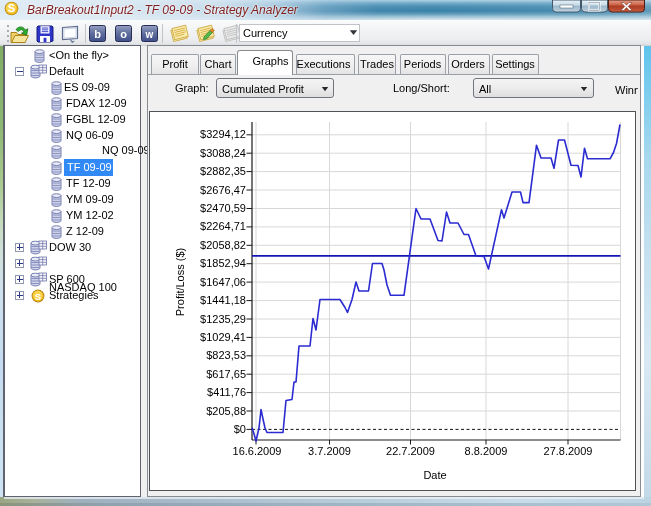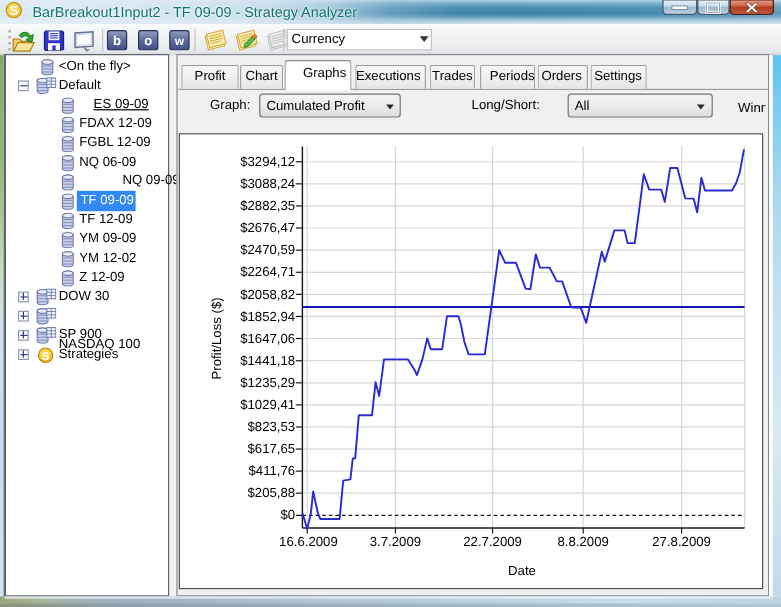--- a/index.html
+++ b/index.html
@@ -17,21 +17,21 @@
 <div class="abs" style="left:0;top:0;width:651px;height:20px;
   background:linear-gradient(90deg,rgba(228,238,246,0.97) 0%,rgba(224,236,245,0.95) 18%,rgba(218,232,243,0.88) 34%,rgba(204,224,239,0.72) 42%,rgba(165,198,222,0.38) 50%,rgba(120,165,200,0.1) 58%,rgba(0,0,0,0) 66%,rgba(190,215,232,0.12) 92%,rgba(205,224,238,0.25) 100%);">
 </div>
 
 <svg class="abs" style="left:4px;top:1px;" width="15" height="15" viewBox="0 0 15 15">
   <circle cx="7.5" cy="7.5" r="6.8" fill="#a87a08"></circle>
   <circle cx="7.5" cy="7.5" r="6.2" fill="#edb722"></circle>
   <circle cx="7.2" cy="6.9" r="5.2" fill="#fcd34d"></circle>
   <text x="7.5" y="11.4" font-size="11" font-weight="bold" fill="#fff" text-anchor="middle" font-family="Liberation Sans">S</text>
 </svg>
-<div class="abs" style="left:27px;top:3px;font-size:12px;color:#0f766e;white-space:nowrap;text-shadow:0 0 3px rgba(255,255,255,0.9),0 0 2px rgba(255,255,255,0.8);">BarBreakout1Input2 - TF 09-09 - Strategy Analyzer</div>
+<div class="abs" style="left:27px;top:3px;font-size:12px;color:#7f1d1d;white-space:nowrap;text-shadow:0 0 3px rgba(255,255,255,0.9),0 0 2px rgba(255,255,255,0.8);font-style:italic;">BarBreakout1Input2 - TF 09-09 - Strategy Analyzer</div>
 
 <svg class="abs" style="left:550px;top:0;" width="98" height="14" viewBox="0 0 98 14">
   <defs>
     <linearGradient id="cbtn" x1="0" y1="0" x2="0" y2="1">
       <stop offset="0" stop-color="#e9f2f8"></stop>
         <stop offset="0.42" stop-color="#c8dbe8"></stop>
       <stop offset="0.5" stop-color="#9db8cb"></stop>
         <stop offset="0.85" stop-color="#b4c9d8"></stop>
       <stop offset="1" stop-color="#d3e2ec"></stop>
     </linearGradient>
@@ -188,21 +188,21 @@
       <line x1="12.7" y1="1" x2="12.7" y2="9" stroke="#6b74a8" stroke-width="0.7"></line>
     </svg>
     <div class="abs t11" style="left:49px;top:65px;">Default</div>
     <svg class="abs" style="left:51px;top:80.5px;" width="11" height="14" viewBox="0 0 11 14">
       <path d="M1 2.5 L1 11.5 C1 12.6 3 13.4 5.5 13.4 C8 13.4 10 12.6 10 11.5 L10 2.5 Z" fill="#ccd2ea" stroke="#6b74a8" stroke-width="0.9"></path>
       <ellipse cx="5.5" cy="2.6" rx="4.5" ry="1.9" fill="#e9ecf7" stroke="#6b74a8" stroke-width="0.9"></ellipse>
       <line x1="1.6" y1="6" x2="9.4" y2="6" stroke="#7b84b4" stroke-width="0.8"></line>
       <line x1="1.6" y1="8.5" x2="9.4" y2="8.5" stroke="#7b84b4" stroke-width="0.8"></line>
       <line x1="1.6" y1="11" x2="9.4" y2="11" stroke="#7b84b4" stroke-width="0.8"></line>
     </svg>
-    <div class="abs t11" style="left:78px;top:81px;text-decoration:underline;">ES 09-09</div>
+    <div class="abs t11" style="left:64px;top:81px;">ES 09-09</div>
     <svg class="abs" style="left:51px;top:96.5px;" width="11" height="14" viewBox="0 0 11 14">
       <path d="M1 2.5 L1 11.5 C1 12.6 3 13.4 5.5 13.4 C8 13.4 10 12.6 10 11.5 L10 2.5 Z" fill="#ccd2ea" stroke="#6b74a8" stroke-width="0.9"></path>
       <ellipse cx="5.5" cy="2.6" rx="4.5" ry="1.9" fill="#e9ecf7" stroke="#6b74a8" stroke-width="0.9"></ellipse>
       <line x1="1.6" y1="6" x2="9.4" y2="6" stroke="#7b84b4" stroke-width="0.8"></line>
       <line x1="1.6" y1="8.5" x2="9.4" y2="8.5" stroke="#7b84b4" stroke-width="0.8"></line>
       <line x1="1.6" y1="11" x2="9.4" y2="11" stroke="#7b84b4" stroke-width="0.8"></line>
     </svg>
     <div class="abs t11" style="left:66px;top:97px;">FDAX 12-09</div>
     <svg class="abs" style="left:51px;top:112.5px;" width="11" height="14" viewBox="0 0 11 14">
       <path d="M1 2.5 L1 11.5 C1 12.6 3 13.4 5.5 13.4 C8 13.4 10 12.6 10 11.5 L10 2.5 Z" fill="#ccd2ea" stroke="#6b74a8" stroke-width="0.9"></path>
@@ -306,21 +306,21 @@
       <path d="M1 3 L1 12 C1 13.1 3 13.9 5.5 13.9 C8 13.9 10 13.1 10 12 L10 3 Z" fill="#ccd2ea" stroke="#6b74a8" stroke-width="0.9"></path>
       <ellipse cx="5.5" cy="3.1" rx="4.5" ry="1.9" fill="#e9ecf7" stroke="#6b74a8" stroke-width="0.9"></ellipse>
       <line x1="1.6" y1="6.5" x2="9.4" y2="6.5" stroke="#7b84b4" stroke-width="0.8"></line>
       <line x1="1.6" y1="9" x2="9.4" y2="9" stroke="#7b84b4" stroke-width="0.8"></line>
       <line x1="1.6" y1="11.5" x2="9.4" y2="11.5" stroke="#7b84b4" stroke-width="0.8"></line>
       <rect x="9" y="1" width="7.5" height="8" fill="#f3f5fb" stroke="#6b74a8" stroke-width="0.8"></rect>
       <line x1="9" y1="3.6" x2="16.5" y2="3.6" stroke="#6b74a8" stroke-width="0.7"></line>
       <line x1="9" y1="6.3" x2="16.5" y2="6.3" stroke="#6b74a8" stroke-width="0.7"></line>
       <line x1="12.7" y1="1" x2="12.7" y2="9" stroke="#6b74a8" stroke-width="0.7"></line>
     </svg>
-    <div class="abs t11" style="left:49px;top:273px;">SP 900</div>
+    <div class="abs t11" style="left:49px;top:273px;">SP 600</div>
     <div class="abs" style="left:15px;top:291px;width:9px;height:9px;background:#fff;border:1px solid #9199b1;box-sizing:border-box;"></div>
     <div class="abs" style="left:16.5px;top:294.5px;width:6px;height:1px;background:#303a8a;"></div>
     <div class="abs" style="left:19px;top:292px;width:1px;height:6px;background:#303a8a;"></div>
     <svg class="abs" style="left:31px;top:288.5px;" width="14" height="14" viewBox="0 0 14 14">
       <circle cx="7" cy="7" r="6.4" fill="#a87a08"></circle>
       <circle cx="7" cy="7" r="5.7" fill="#edb722"></circle>
       <circle cx="6.8" cy="6.5" r="4.7" fill="#fcd34d"></circle>
       <text x="7" y="10.6" font-size="9.5" font-weight="bold" fill="#fff" text-anchor="middle" font-family="Liberation Sans">S</text>
     </svg>
     <div class="abs t11" style="left:49px;top:289px;">Strategies</div>
@@ -334,21 +334,21 @@
     <div class="abs t11" style="left:151px;top:57.5px;width:48px;text-align:center;">Profit</div>
     <div class="abs" style="left:200px;top:53.5px;width:36px;height:20px;background:linear-gradient(180deg,#f6f6f6,#efefef 55%,#e4e4e4);border:1px solid #9aa0a6;border-bottom:none;border-radius:2px 2px 0 0;box-sizing:border-box;"></div>
     <div class="abs t11" style="left:200px;top:57.5px;width:36px;text-align:center;">Chart</div>
     <div class="abs" style="left:237px;top:49.5px;width:56px;height:25px;background:#fff;border:1px solid #888b90;border-bottom:none;border-radius:3px 3px 0 0;box-sizing:border-box;z-index:5;"></div>
     <div class="abs t11" style="left:237px;top:55px;width:67px;text-align:center;z-index:6;">Graphs</div>
     <div class="abs" style="left:296px;top:53.5px;width:59px;height:20px;background:linear-gradient(180deg,#f6f6f6,#efefef 55%,#e4e4e4);border:1px solid #9aa0a6;border-bottom:none;border-radius:2px 2px 0 0;box-sizing:border-box;"></div>
     <div class="abs t11" style="left:296px;top:57.5px;width:55px;text-align:center;">Executions</div>
     <div class="abs" style="left:358px;top:53.5px;width:38px;height:20px;background:linear-gradient(180deg,#f6f6f6,#efefef 55%,#e4e4e4);border:1px solid #9aa0a6;border-bottom:none;border-radius:2px 2px 0 0;box-sizing:border-box;"></div>
     <div class="abs t11" style="left:358px;top:57.5px;width:38px;text-align:center;">Trades</div>
     <div class="abs" style="left:399.5px;top:53.5px;width:46px;height:20px;background:linear-gradient(180deg,#f6f6f6,#efefef 55%,#e4e4e4);border:1px solid #9aa0a6;border-bottom:none;border-radius:2px 2px 0 0;box-sizing:border-box;"></div>
-    <div class="abs t11" style="left:399.5px;top:57.5px;width:46px;text-align:right;">Periods</div>
+    <div class="abs t11" style="left:399.5px;top:57.5px;width:46px;text-align:center;">Periods</div>
     <div class="abs" style="left:448px;top:53.5px;width:42px;height:20px;background:linear-gradient(180deg,#f6f6f6,#efefef 55%,#e4e4e4);border:1px solid #9aa0a6;border-bottom:none;border-radius:2px 2px 0 0;box-sizing:border-box;"></div>
     <div class="abs t11" style="left:448px;top:57.5px;width:40px;text-align:center;">Orders</div>
     <div class="abs" style="left:491.5px;top:53.5px;width:47px;height:20px;background:linear-gradient(180deg,#f6f6f6,#efefef 55%,#e4e4e4);border:1px solid #9aa0a6;border-bottom:none;border-radius:2px 2px 0 0;box-sizing:border-box;"></div>
     <div class="abs t11" style="left:491.5px;top:57.5px;width:47px;text-align:center;">Settings</div>
   </div>
 
 <div class="abs t11" style="left:175px;top:82px;">Graph:</div>
 <div class="abs" style="left:216px;top:78px;width:118px;height:20px;border:1px solid #70757c;border-radius:3px;background:linear-gradient(180deg,#f4f4f4,#ececec 50%,#dedede);box-sizing:border-box;"></div>
 <div class="abs t11" style="left:222px;top:83px;">Cumulated Profit</div>
 <svg class="abs" style="left:321px;top:86px;" width="8" height="6" viewBox="0 0 8 6">

